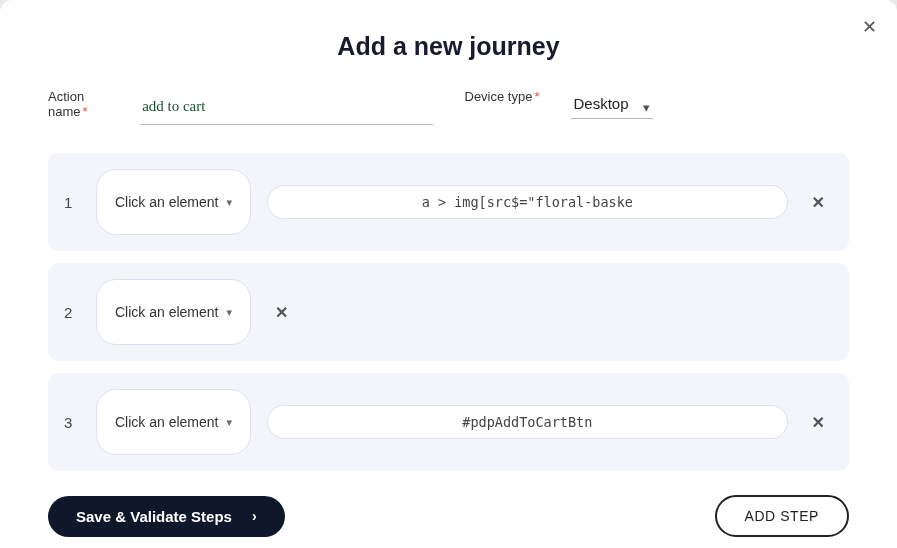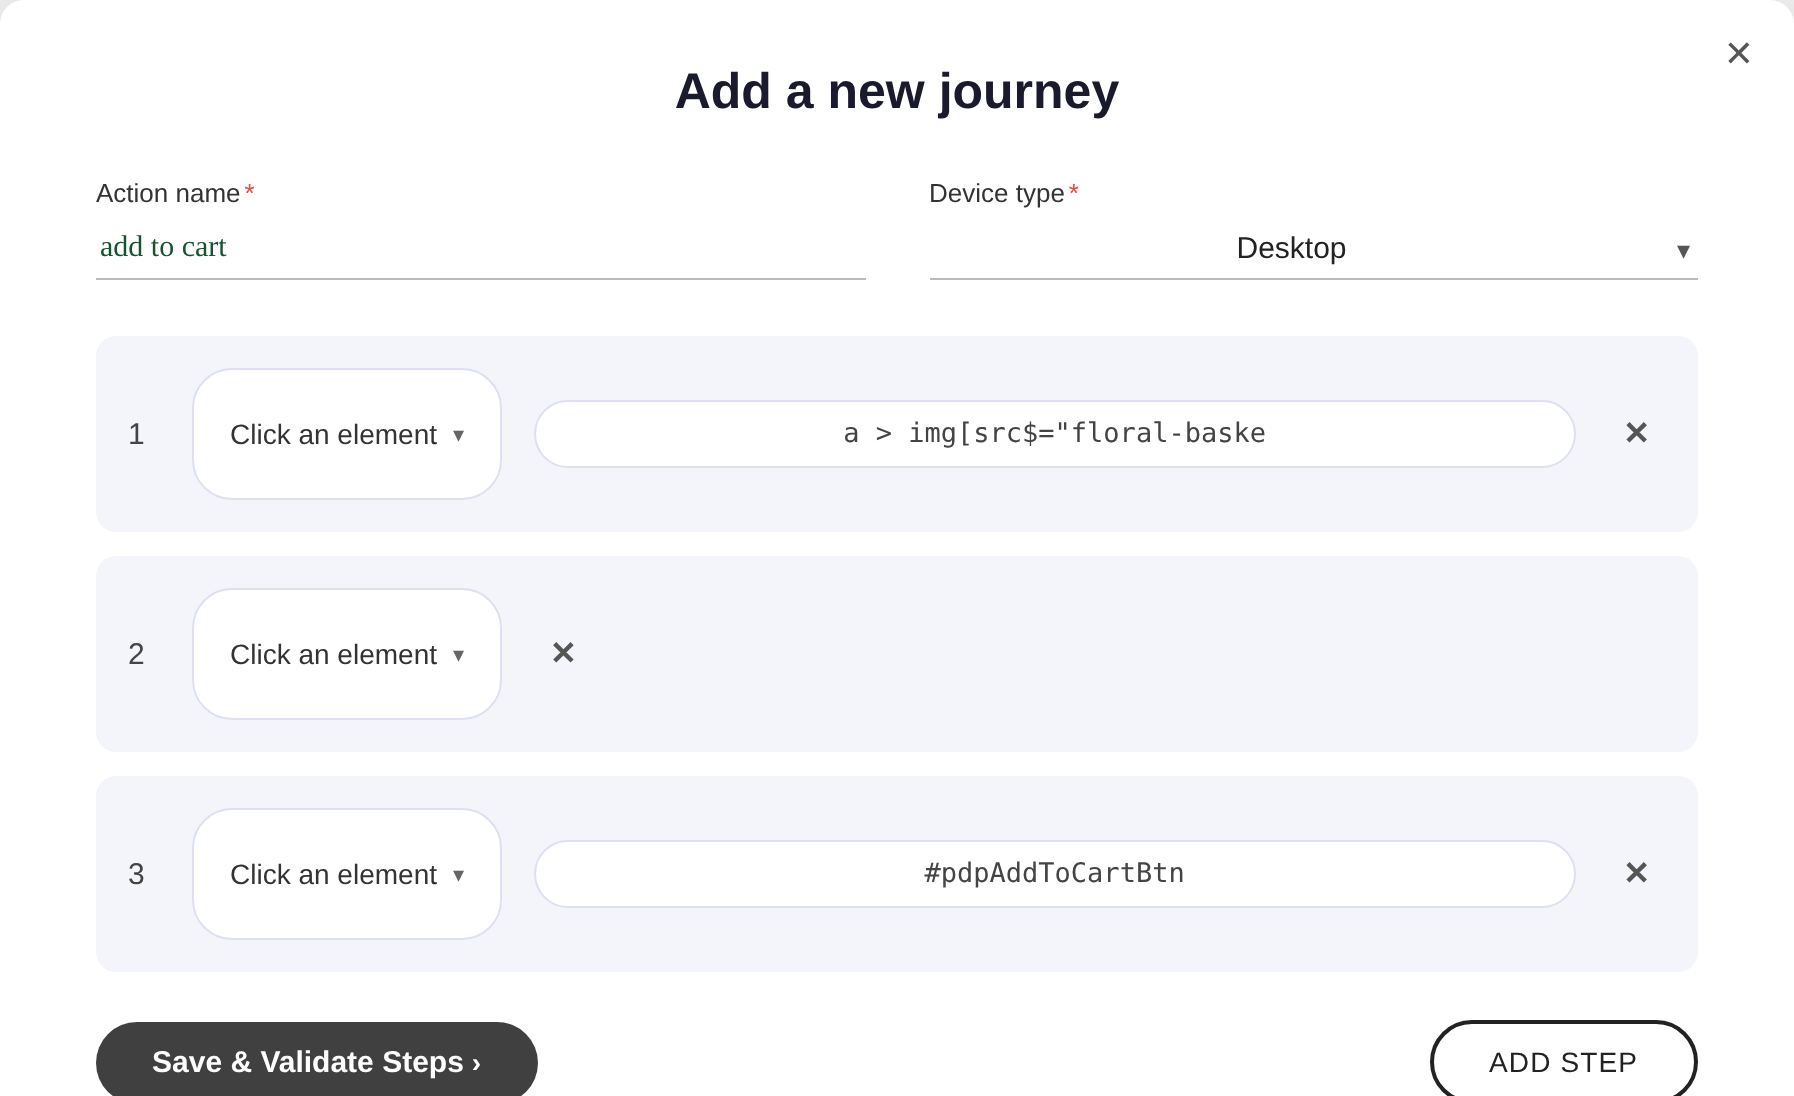--- a/index.html
+++ b/index.html
@@ -38,22 +38,23 @@
       color: #1a1a2e;
       margin-bottom: 28px;
     }
     .form-row {
       display: flex;
       gap: 32px;
       margin-bottom: 28px;
     }
     .form-group {
       display: flex;
-      flex-direction: column;
+      flex-direction: row;
       flex: 1;
+      gap: 32px;
     }
     .form-group label {
       font-size: 13px;
       color: #333;
       margin-bottom: 6px;
       font-weight: 500;
     }
     .required-star {
       color: #e74c3c;
       margin-left: 2px;
@@ -76,21 +77,20 @@
       border: none;
       border-bottom: 1.5px solid #bbb;
       padding: 6px 24px 6px 2px;
       font-size: 15px;
       color: #222;
       outline: none;
       background: transparent;
       width: 100%;
       appearance: none;
       cursor: pointer;
-      text-align: center;
     }
     .select-arrow {
       position: absolute;
       right: 4px;
       top: 50%;
       transform: translateY(-50%);
       pointer-events: none;
       font-size: 13px;
       color: #555;
     }
@@ -157,31 +157,31 @@
       font-weight: 700;
       padding: 4px 8px;
     }
     .footer-row {
       display: flex;
       justify-content: space-between;
       align-items: center;
       margin-top: 8px;
     }
     .save-btn {
-      background: #404040;
+      background: #0f172a;
       color: #fff;
       border: none;
       border-radius: 24px;
       padding: 12px 28px;
       font-size: 15px;
       font-weight: 600;
       cursor: pointer;
       display: flex;
       align-items: center;
-      gap: 4px;
+      gap: 20px;
     }
     .save-btn .arrow {
       font-size: 14px;
     }
     .add-step-btn {
       background: #fff;
       color: #222;
       border: 2px solid #222;
       border-radius: 24px;
       padding: 11px 28px;

